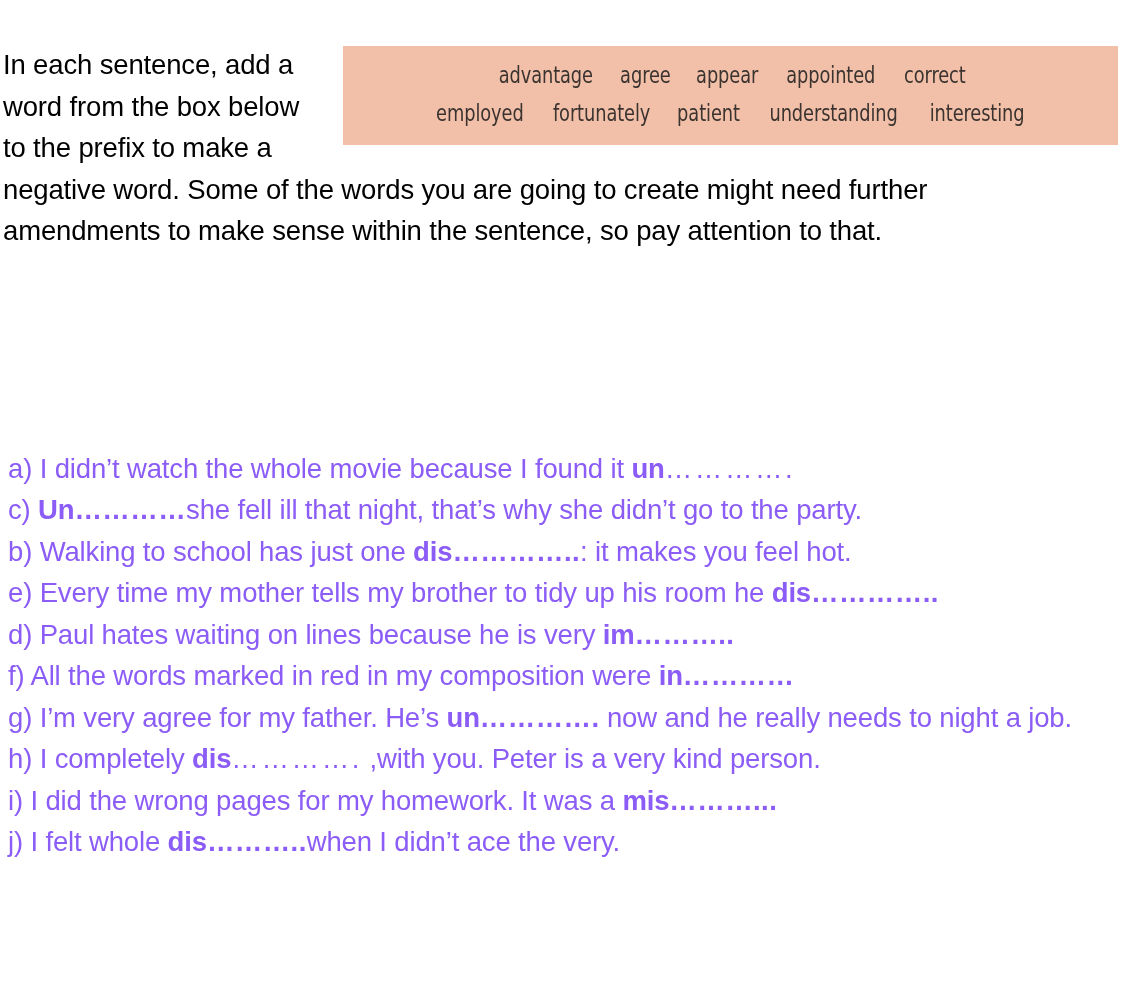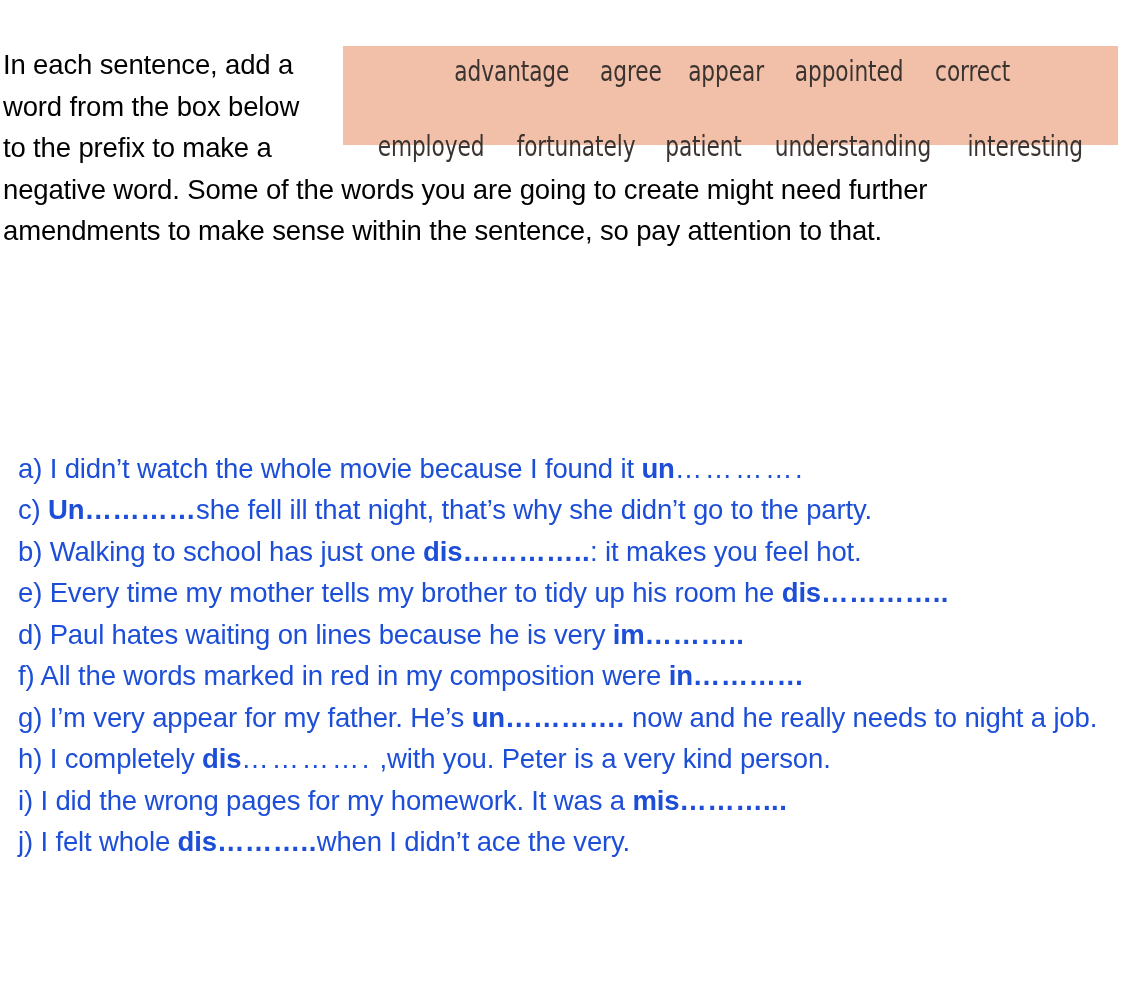--- a/index.html
+++ b/index.html
@@ -41,25 +41,24 @@
     padding: 4px 14px 6px 14px;
   }
   .wordbank-row {
     display: flex;
     flex-direction: row;
     align-items: baseline;
     justify-content: center;
     white-space: nowrap;
     font-family: "DejaVu Sans Condensed", "Liberation Sans Narrow", "Liberation Sans", sans-serif;
     font-stretch: condensed;
-    font-size: 28px;
+    font-size: 23px;
     line-height: 1.62;
     color: #3b3330;
     letter-spacing: -0.1px;
-    margin-top: 29px;
   }
   .wordbank-row .w {
     display: inline-block;
     transform: scaleX(0.86);
     transform-origin: center;
     margin: 0 6px;
   }
   .wordbank-row.row-1 .w { margin: 0 8px; }
   .wordbank-row.row-2 .w { margin: 0 7px; }
 
@@ -68,25 +67,25 @@
     padding: 44px 60px 0 3px;
     font-size: 27.5px;
     line-height: 41.5px;
     color: #000000;
     letter-spacing: -0.15px;
   }
 
   
   .exercises {
     clear: both;
-    padding: 0 8px 0 18px;
+    padding: 0 8px 0 8px;
     margin-top: 196px;
     font-size: 27.5px;
     line-height: 41.5px;
-    color: #1d4ed8;
+    color: #8b5cf6;
     letter-spacing: -0.15px;
   }
   .ex-item {
     margin: 0;
     padding: 0;
   }
   .pfx {
     font-weight: bold;
   }
   
@@ -129,19 +128,19 @@
     <span>prefix to make a negative word. Some of the words you are going to create might need further amendments to make sense within the sentence, so pay attention to that.</span>
   </div>
 
   <div class="exercises">
       <p class="ex-item"><span>a)</span><span> I didn’t watch the whole movie because I found it </span><span class="pfx">un</span><span class="dots-thin">………….</span><span></span></p>
       <p class="ex-item"><span>c)</span><span> </span><span class="pfx">Un</span><span class="dots-bold">…………</span><span>she fell ill that night, that’s why she didn’t go to the party.</span></p>
       <p class="ex-item"><span>b)</span><span> Walking to school has just one </span><span class="pfx">dis</span><span class="dots-bold">…………..</span><span>: it makes you feel hot.</span></p>
       <p class="ex-item"><span>e)</span><span> Every time my mother tells my brother to tidy up his room he </span><span class="pfx">dis</span><span class="dots-bold">…………..</span><span></span></p>
       <p class="ex-item"><span>d)</span><span> Paul hates waiting on lines because he is very </span><span class="pfx">im</span><span class="dots-bold">………..</span><span></span></p>
       <p class="ex-item"><span>f)</span><span> All the words marked in red in my composition were </span><span class="pfx">in</span><span class="dots-bold">…………</span><span></span></p>
-      <p class="ex-item"><span>g)</span><span> I’m very appear for my father. He’s </span><span class="pfx">un</span><span class="dots-bold">………….</span><span> now and he really needs to night a job.</span></p>
+      <p class="ex-item"><span>g)</span><span> I’m very agree for my father. He’s </span><span class="pfx">un</span><span class="dots-bold">………….</span><span> now and he really needs to night a job.</span></p>
       <p class="ex-item"><span>h)</span><span> I completely </span><span class="pfx">dis</span><span class="dots-thin">………….</span><span> ,with you. Peter is a very kind person.</span></p>
       <p class="ex-item"><span>i)</span><span> I did the wrong pages for my homework. It was a </span><span class="pfx">mis</span><span class="dots-bold">………...</span><span></span></p>
       <p class="ex-item"><span>j)</span><span> I felt whole </span><span class="pfx">dis</span><span class="dots-bold">………..</span><span>when I didn’t ace the very.</span></p>
     </div>
 
 </div>
 
 </body></html>

